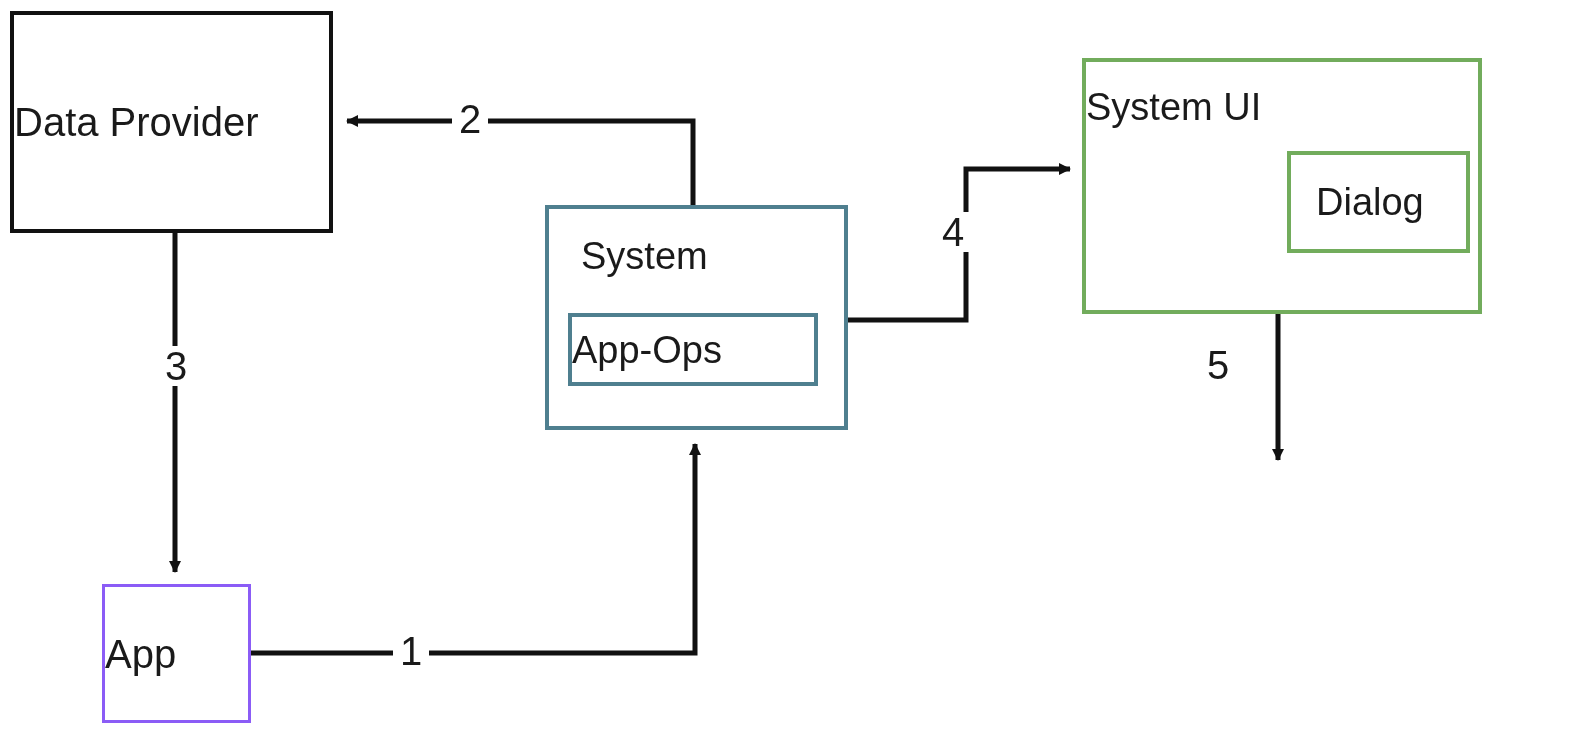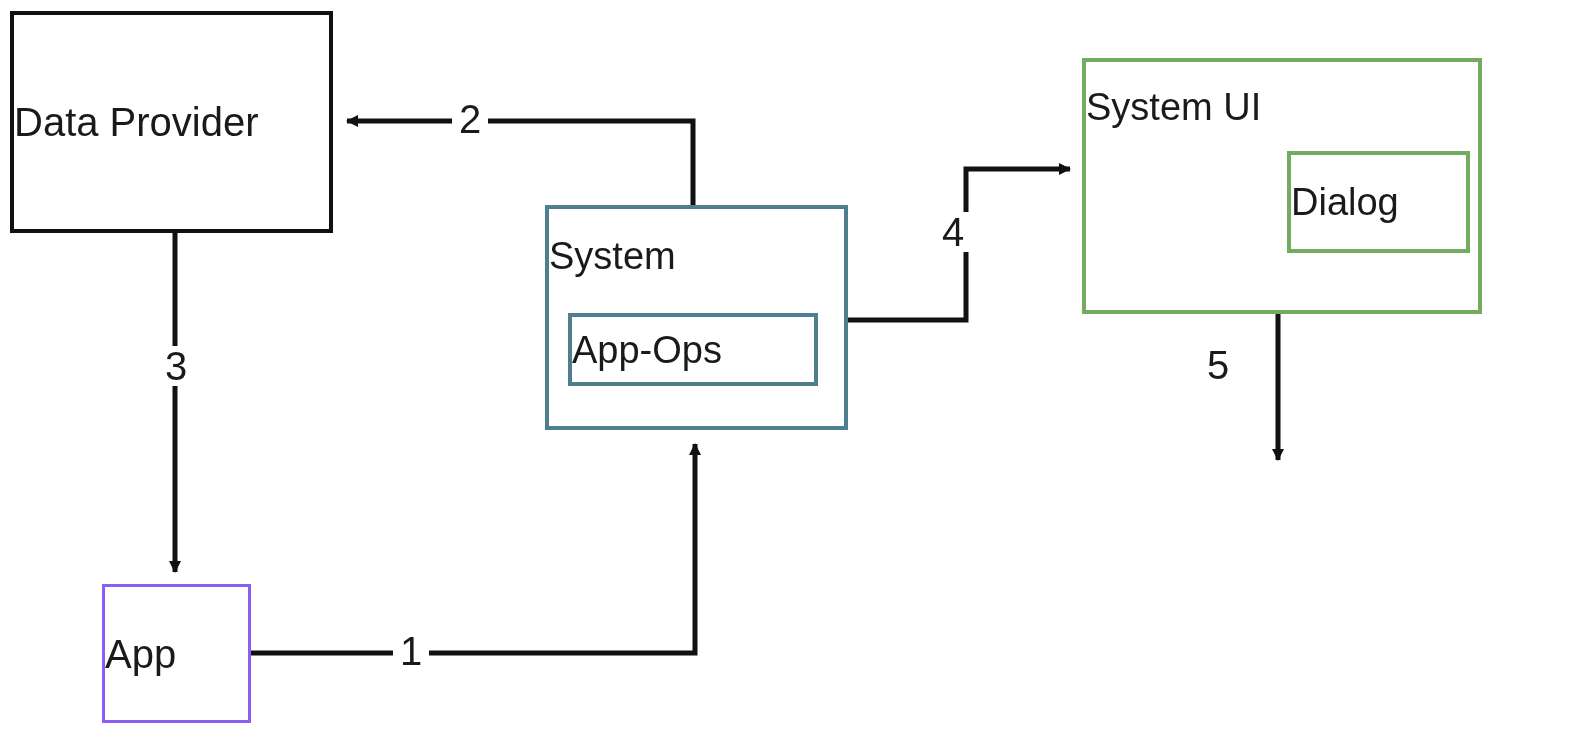--- a/index.html
+++ b/index.html
@@ -47,20 +47,21 @@
     font-size: 40px;
   }
   
   #node-system {
     left: 545px; top: 205px; width: 303px; height: 225px;
     border: 4px solid #4f7f8f;
   }
   #node-system .node-label {
     top: 26px;
     font-size: 38px;
+    margin-left: 32px;
   }
   
   #node-app-ops {
     left: 568px; top: 313px; width: 250px; height: 73px;
     border: 4px solid #4f7f8f;
   }
   #node-app-ops .node-label {
     top: 50%; transform: translateY(-50%);
     font-size: 38px;
   }
@@ -74,20 +75,21 @@
     font-size: 38px;
   }
   
   #node-dialog {
     left: 1287px; top: 151px; width: 183px; height: 102px;
     border: 4px solid #72ac5c;
   }
   #node-dialog .node-label {
     top: 50%; transform: translateY(-50%);
     font-size: 38px;
+    margin-left: 25px;
   }
   
   #node-permission-manager {
     left: 1010px; top: 472px; width: 559px; height: 210px;
     border: 4px solid #4b3f92;
   }
   #node-permission-manager .node-label {
     top: 50%; transform: translateY(-50%);
     font-size: 40px;
   }

